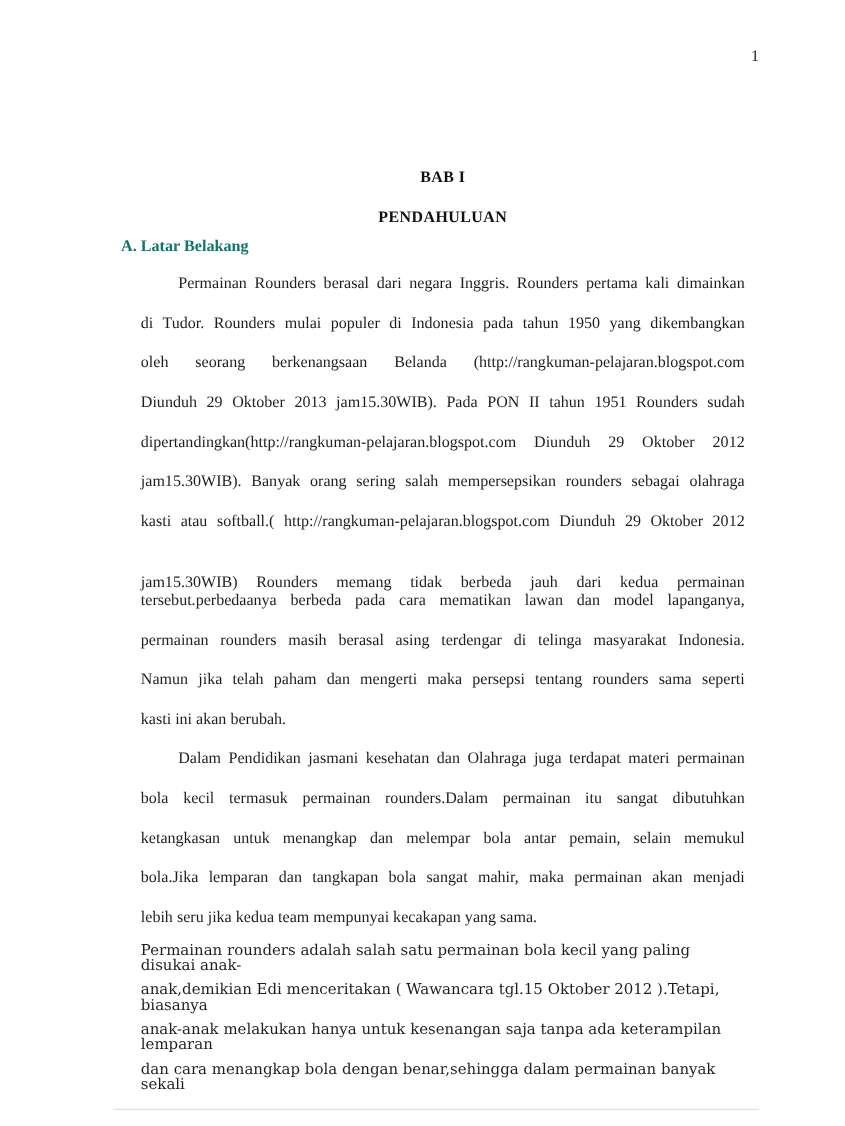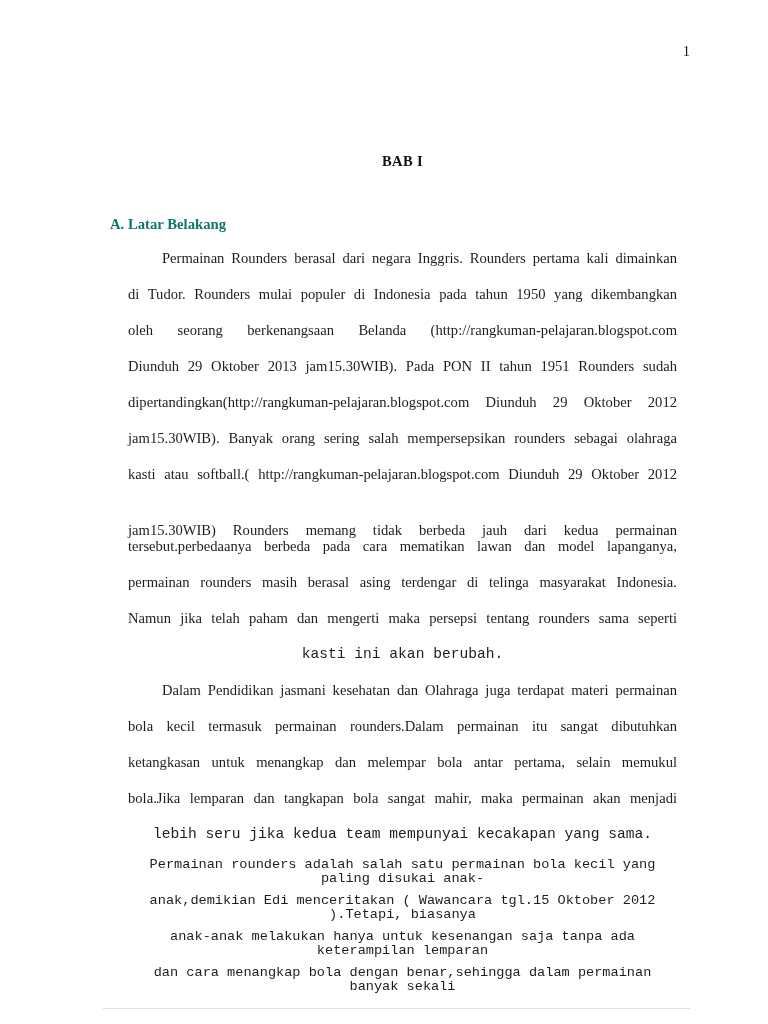--- a/index.html
+++ b/index.html
@@ -86,22 +86,21 @@
     line-height: 1;
   }
   .tline.just {
     white-space: normal;
     text-align: justify;
     text-align-last: justify;
     width: 549px;
   }
   .tline.flush {
     white-space: normal;
-    text-align: center;
-    font-family: Liberation Mono, monospace;
+    text-align: left;
   }
 
   
   .ind {
     display: inline-block;
     width: 34px;
   }
 
   .hr-bottom {
     position: absolute;
@@ -115,20 +114,21 @@
 </style>
 </head>
 <body>
 
 <div class="page">
 
   <div class="page-number">1</div>
 
   <div class="chapter-heading l1">BAB I</div>
 
+  <div class="chapter-heading l2">PENDAHULUAN</div>
 
   <div class="section-heading">A. Latar Belakang</div>
 
   <div class="body-block times" style="top:251px;">
     <div class="tline just" style="top:0px;"><span class="ind"></span><span>Permainan Rounders berasal dari negara Inggris. Rounders pertama kali dimainkan</span></div>
     <div class="tline just" style="top:36px;">di Tudor. Rounders mulai populer di Indonesia pada tahun 1950 yang dikembangkan</div>
     <div class="tline just" style="top:72px;">oleh seorang berkenangsaan Belanda (http://rangkuman-pelajaran.blogspot.com</div>
     <div class="tline just" style="top:108px;">Diunduh 29 Oktober 2013 jam15.30WIB). Pada PON II tahun 1951 Rounders sudah</div>
     <div class="tline just" style="top:144px;">dipertandingkan(http://rangkuman-pelajaran.blogspot.com Diunduh 29 Oktober 2012</div>
     <div class="tline just" style="top:180px;">jam15.30WIB). Banyak orang sering salah mempersepsikan rounders sebagai olahraga</div>
@@ -136,21 +136,21 @@
     <div class="tline just" style="top:240px;margin-top:32px;">jam15.30WIB) Rounders memang tidak berbeda jauh dari kedua permainan</div>
     <div class="tline just" style="top:288px;">tersebut.perbedaanya berbeda pada cara mematikan lawan dan model lapanganya,</div>
     <div class="tline just" style="top:324px;">permainan rounders masih berasal asing terdengar di telinga  masyarakat Indonesia.</div>
     <div class="tline just" style="top:360px;">Namun jika telah paham dan mengerti maka persepsi tentang rounders sama seperti</div>
     <div class="tline flush" style="top:396px;">kasti ini akan berubah.</div>
   </div>
 
   <div class="body-block times" style="top:683px;">
     <div class="tline just" style="top:0px;"><span class="ind"></span><span>Dalam Pendidikan jasmani kesehatan dan Olahraga juga terdapat materi permainan</span></div>
     <div class="tline just" style="top:36px;">bola kecil termasuk permainan rounders.Dalam permainan itu sangat dibutuhkan</div>
-    <div class="tline just" style="top:72px;">ketangkasan untuk menangkap dan melempar bola antar pertama, selain memukul</div>
+    <div class="tline just" style="top:72px;">ketangkasan untuk menangkap dan melempar bola antar pemain, selain memukul</div>
     <div class="tline just" style="top:108px;">bola.Jika lemparan dan tangkapan bola sangat mahir, maka permainan akan menjadi</div>
     <div class="tline flush" style="top:144px;">lebih seru jika kedua team mempunyai kecakapan yang sama.</div>
   </div>
 
   <div class="body-block narrow" style="top:858px;">
     <div class="tline flush" style="top:0px;">Permainan  rounders adalah salah satu permainan bola kecil yang paling disukai anak-</div>
     <div class="tline flush" style="top:36px;">anak,demikian Edi menceritakan ( Wawancara tgl.15 Oktober 2012  ).Tetapi,  biasanya</div>
     <div class="tline flush" style="top:72px;">anak-anak melakukan hanya untuk kesenangan saja tanpa ada keterampilan lemparan</div>
     <div class="tline flush" style="top:108px;">dan cara menangkap bola dengan benar,sehingga dalam permainan banyak sekali</div>
   </div>

